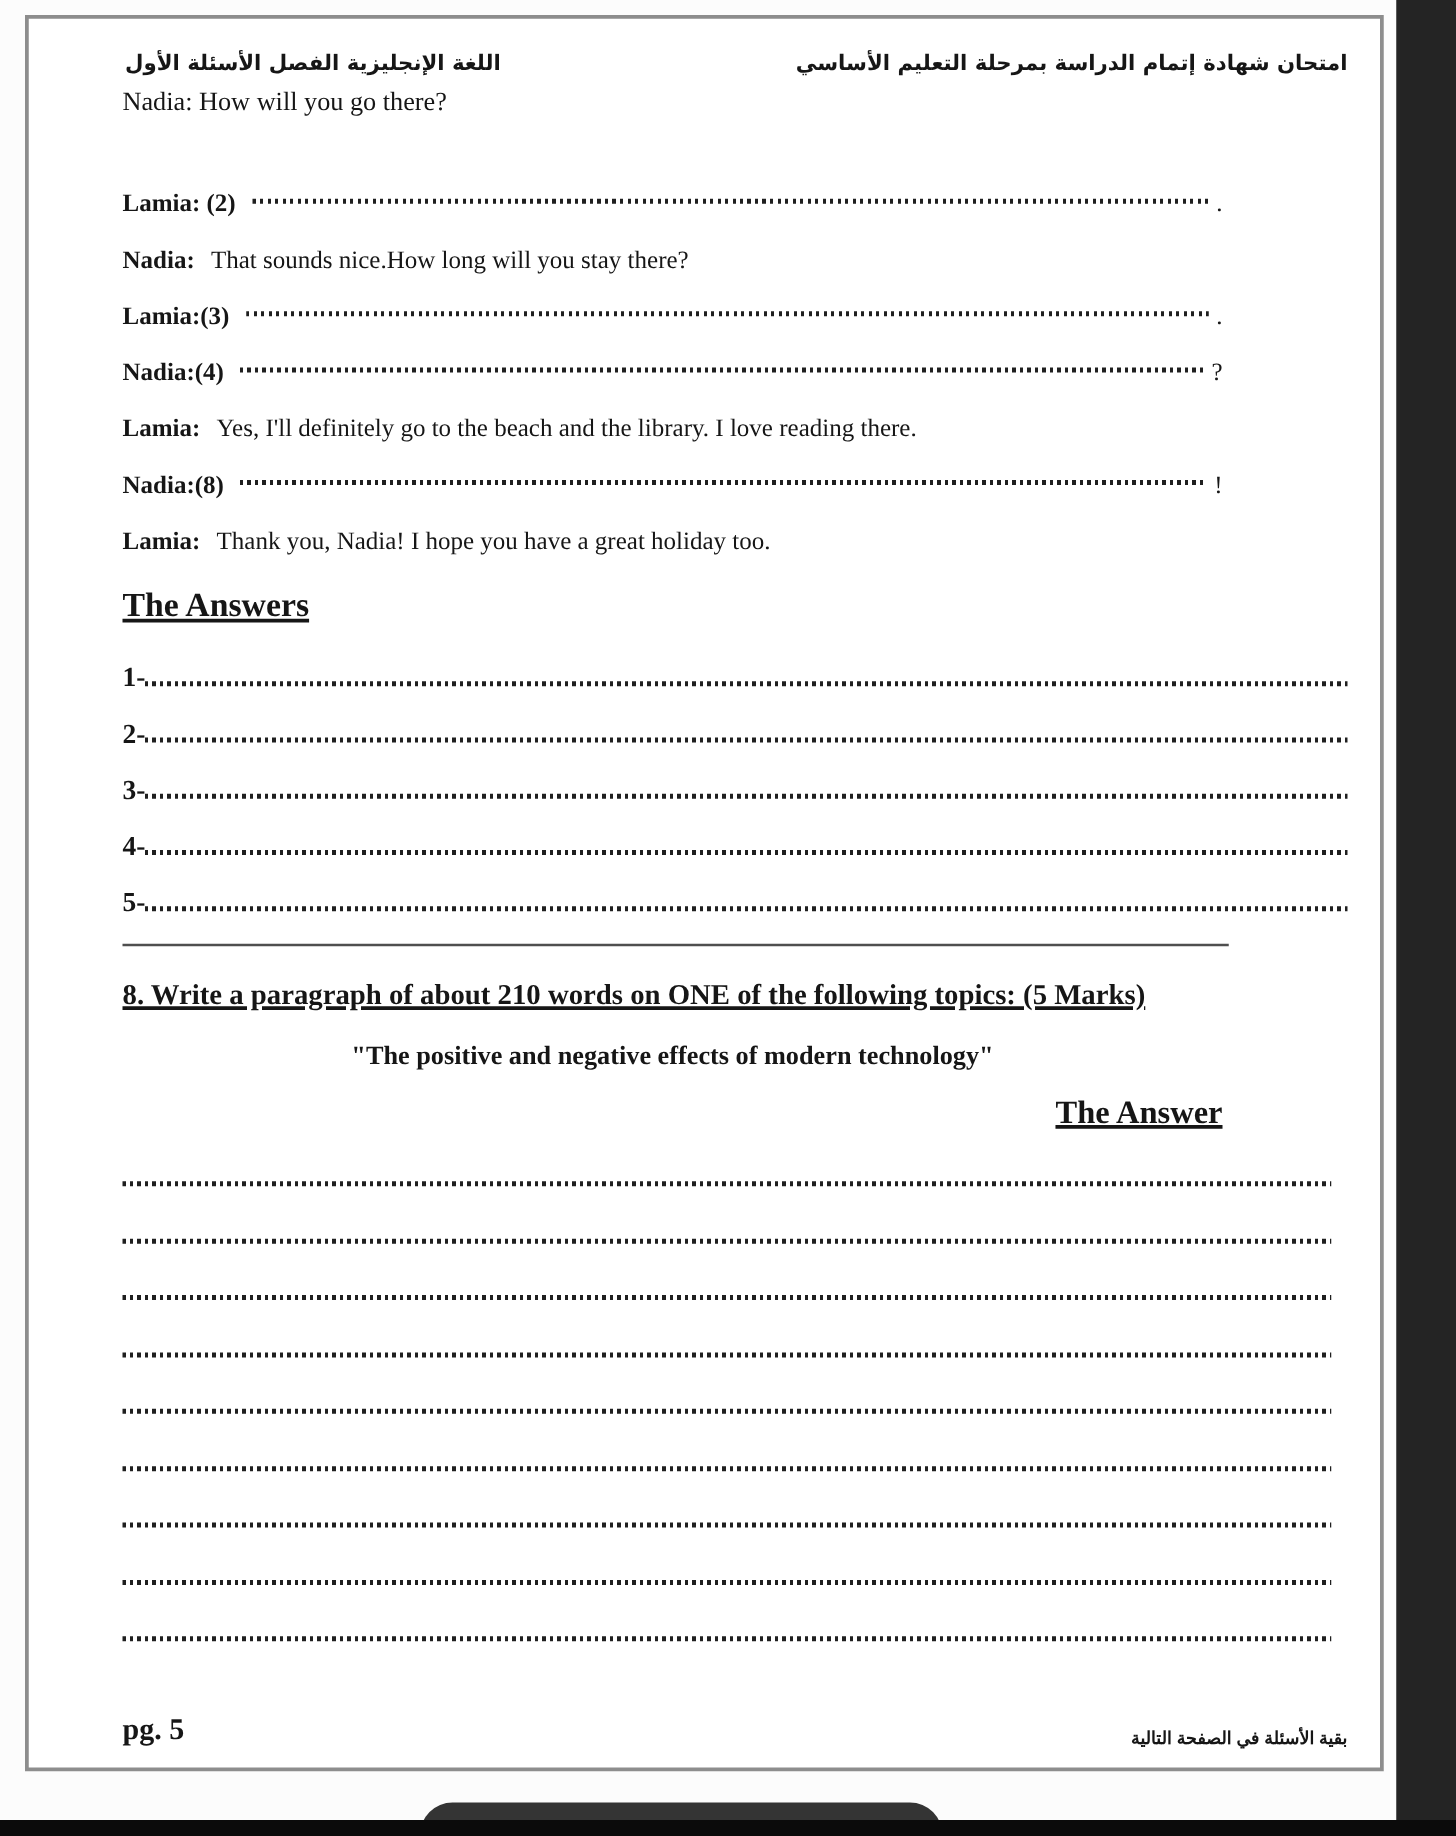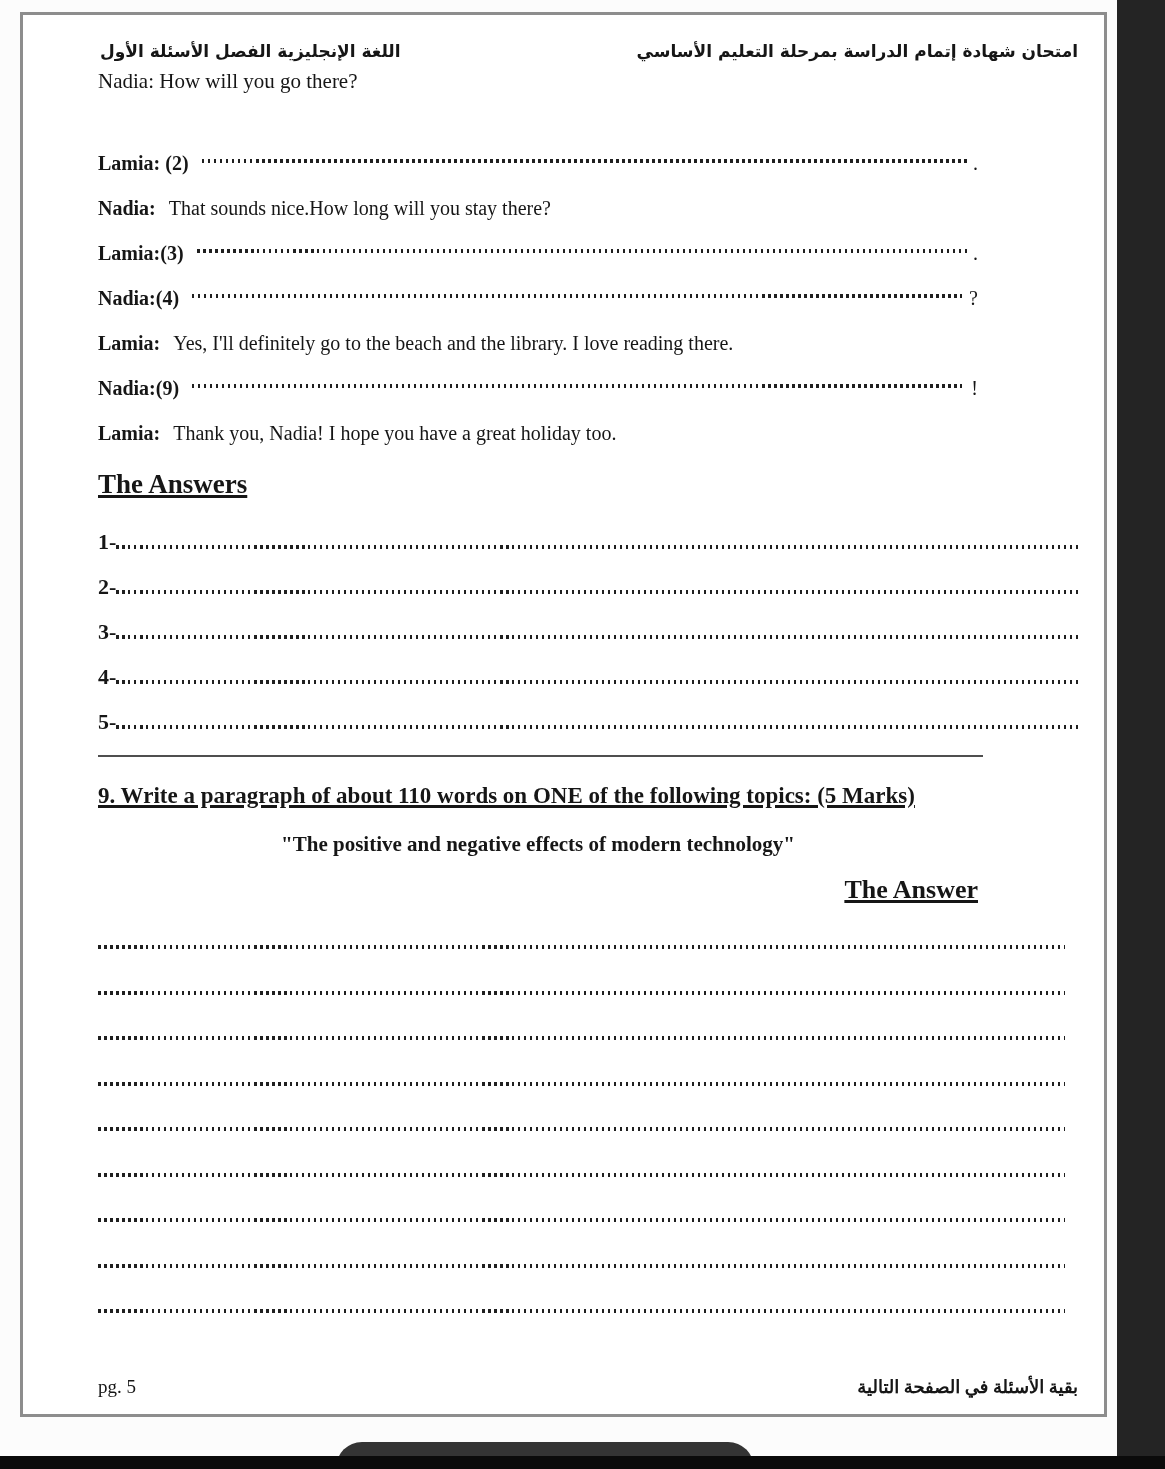--- a/index.html
+++ b/index.html
@@ -54,22 +54,22 @@
   .topic { margin:20px 100px 0 0; text-align:center; font-size:21px; font-weight:bold; line-height:26px; }
   .answer-title { margin:16px 100px 0 0; text-align:right; font-size:26px; font-weight:bold;
                   text-decoration:underline; text-decoration-thickness:3px; line-height:34px; }
 
   .writing-block { margin-top:38px; }
   .wline { height:4px; margin:0 13px 41.5px 0;
            background-image:repeating-linear-gradient(to right,#1f1f1f 0 2.5px,transparent 2.5px 6px); }
 
   .pfooter { position:absolute; left:75px; right:26px; bottom:16px;
              display:flex; justify-content:space-between; align-items:flex-end; }
-  .pgnum { font-weight:normal; font-size:19px; }
-  .next-note { font-family:Liberation Serif, serif; font-weight:bold; font-size:18px; direction:rtl; }
+  .pgnum { font-weight:bold; font-size:24px; }
+  .next-note { font-family:Liberation Sans, sans-serif; font-weight:bold; font-size:14px; direction:rtl; }
 </style>
 </head>
 <body>
 
 <div class="screen">
 
   <div class="page">
 
     <div class="hdr">
       <span>امتحان شهادة إتمام الدراسة بمرحلة التعليم الأساسي</span>
@@ -100,21 +100,21 @@
       <span class="dots"></span>
       <span class="endp">?</span>
     </div>
 
     <div class="dline">
       <span class="speaker">Lamia:</span>
       <span class="dtext">Yes, I'll definitely go to the beach and the library. I love reading there.</span>
     </div>
 
     <div class="dline">
-      <span class="speaker">Nadia:(9) </span>
+      <span class="speaker">Nadia:(8) </span>
       <span class="dots"></span>
       <span class="endp">!</span>
     </div>
 
     <div class="dline">
       <span class="speaker">Lamia:</span>
       <span class="dtext">Thank you, Nadia! I hope you have a great holiday too.</span>
     </div>
 
     <div class="answers-title">The Answers</div>
@@ -137,21 +137,21 @@
         <span class="dots"></span>
       </div>
       <div class="arow">
         <span class="num">5-</span>
         <span class="dots"></span>
       </div>
     </div>
 
     <div class="divider"></div>
 
-    <div class="sec8">9. Write a paragraph of about 110 words on ONE of the following topics: (5 Marks)</div>
+    <div class="sec8">8. Write a paragraph of about 210 words on ONE of the following topics: (5 Marks)</div>
 
     <div class="topic">"The positive and negative effects of modern technology"</div>
 
     <div class="answer-title">The Answer</div>
 
     <div class="writing-block">
       <div class="wline"></div>
       <div class="wline"></div>
       <div class="wline"></div>
       <div class="wline"></div>

